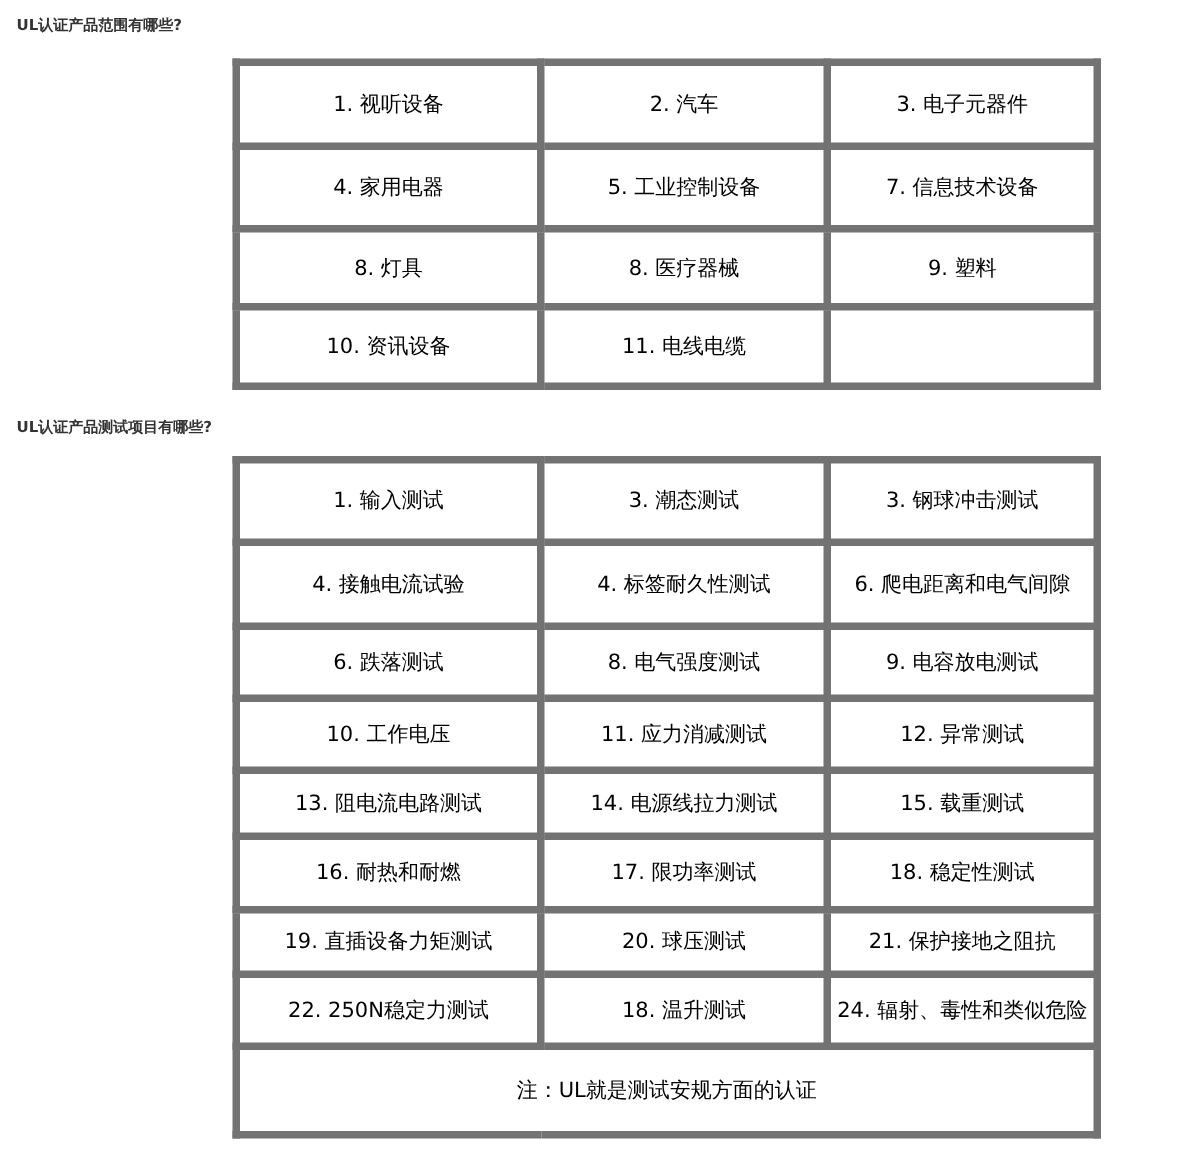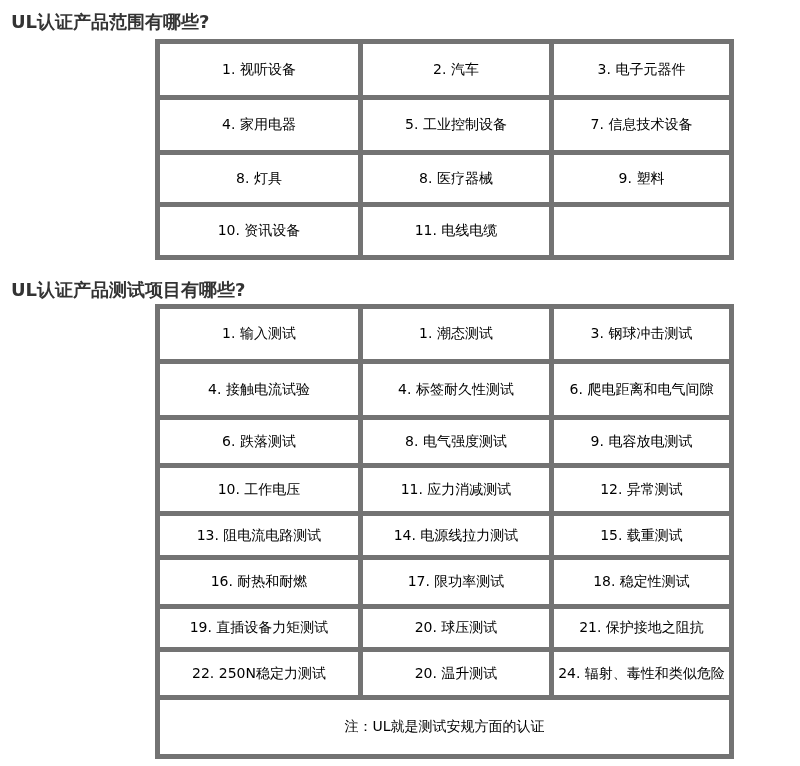--- a/index.html
+++ b/index.html
@@ -12,21 +12,21 @@
     width: 800px;
     height: 766px;
     background: #ffffff;
     font-family: "DejaVu Sans", sans-serif;
     overflow: hidden;
   }
   .heading {
     position: absolute;
     left: 11px;
     margin: 0;
-    font-size: 18px;
+    font-size: 10px;
     font-weight: bold;
     color: #333333;
     font-family: "DejaVu Sans", sans-serif;
   }
   .heading-1 { top: 10px; }
   .heading-2 { top: 278px; }
 
   table.tbl {
     position: absolute;
     left: 155px;
@@ -109,21 +109,21 @@
 
   <table class="tbl t2">
     <colgroup>
         <col class="c1">
         <col class="c2">
         <col class="c3">
       </colgroup>
     <tbody>
       <tr>
         <td>1. 输入测试</td>
-        <td>1. 潮态测试</td>
+        <td>3. 潮态测试</td>
         <td>3. 钢球冲击测试</td>
       </tr>
       <tr>
         <td>4. 接触电流试验</td>
         <td>4. 标签耐久性测试</td>
         <td>6. 爬电距离和电气间隙</td>
       </tr>
       <tr>
         <td>6. 跌落测试</td>
         <td>8. 电气强度测试</td>
@@ -144,21 +144,21 @@
         <td>17. 限功率测试</td>
         <td>18. 稳定性测试</td>
       </tr>
       <tr>
         <td>19. 直插设备力矩测试</td>
         <td>20. 球压测试</td>
         <td>21. 保护接地之阻抗</td>
       </tr>
       <tr>
         <td>22. 250N稳定力测试</td>
-        <td>20. 温升测试</td>
+        <td>18. 温升测试</td>
         <td>24. 辐射、毒性和类似危险</td>
       </tr>
       <tr>
         <td colspan="3">注：UL就是测试安规方面的认证</td>
       </tr>
     </tbody>
   </table>
 
 </div>
 

